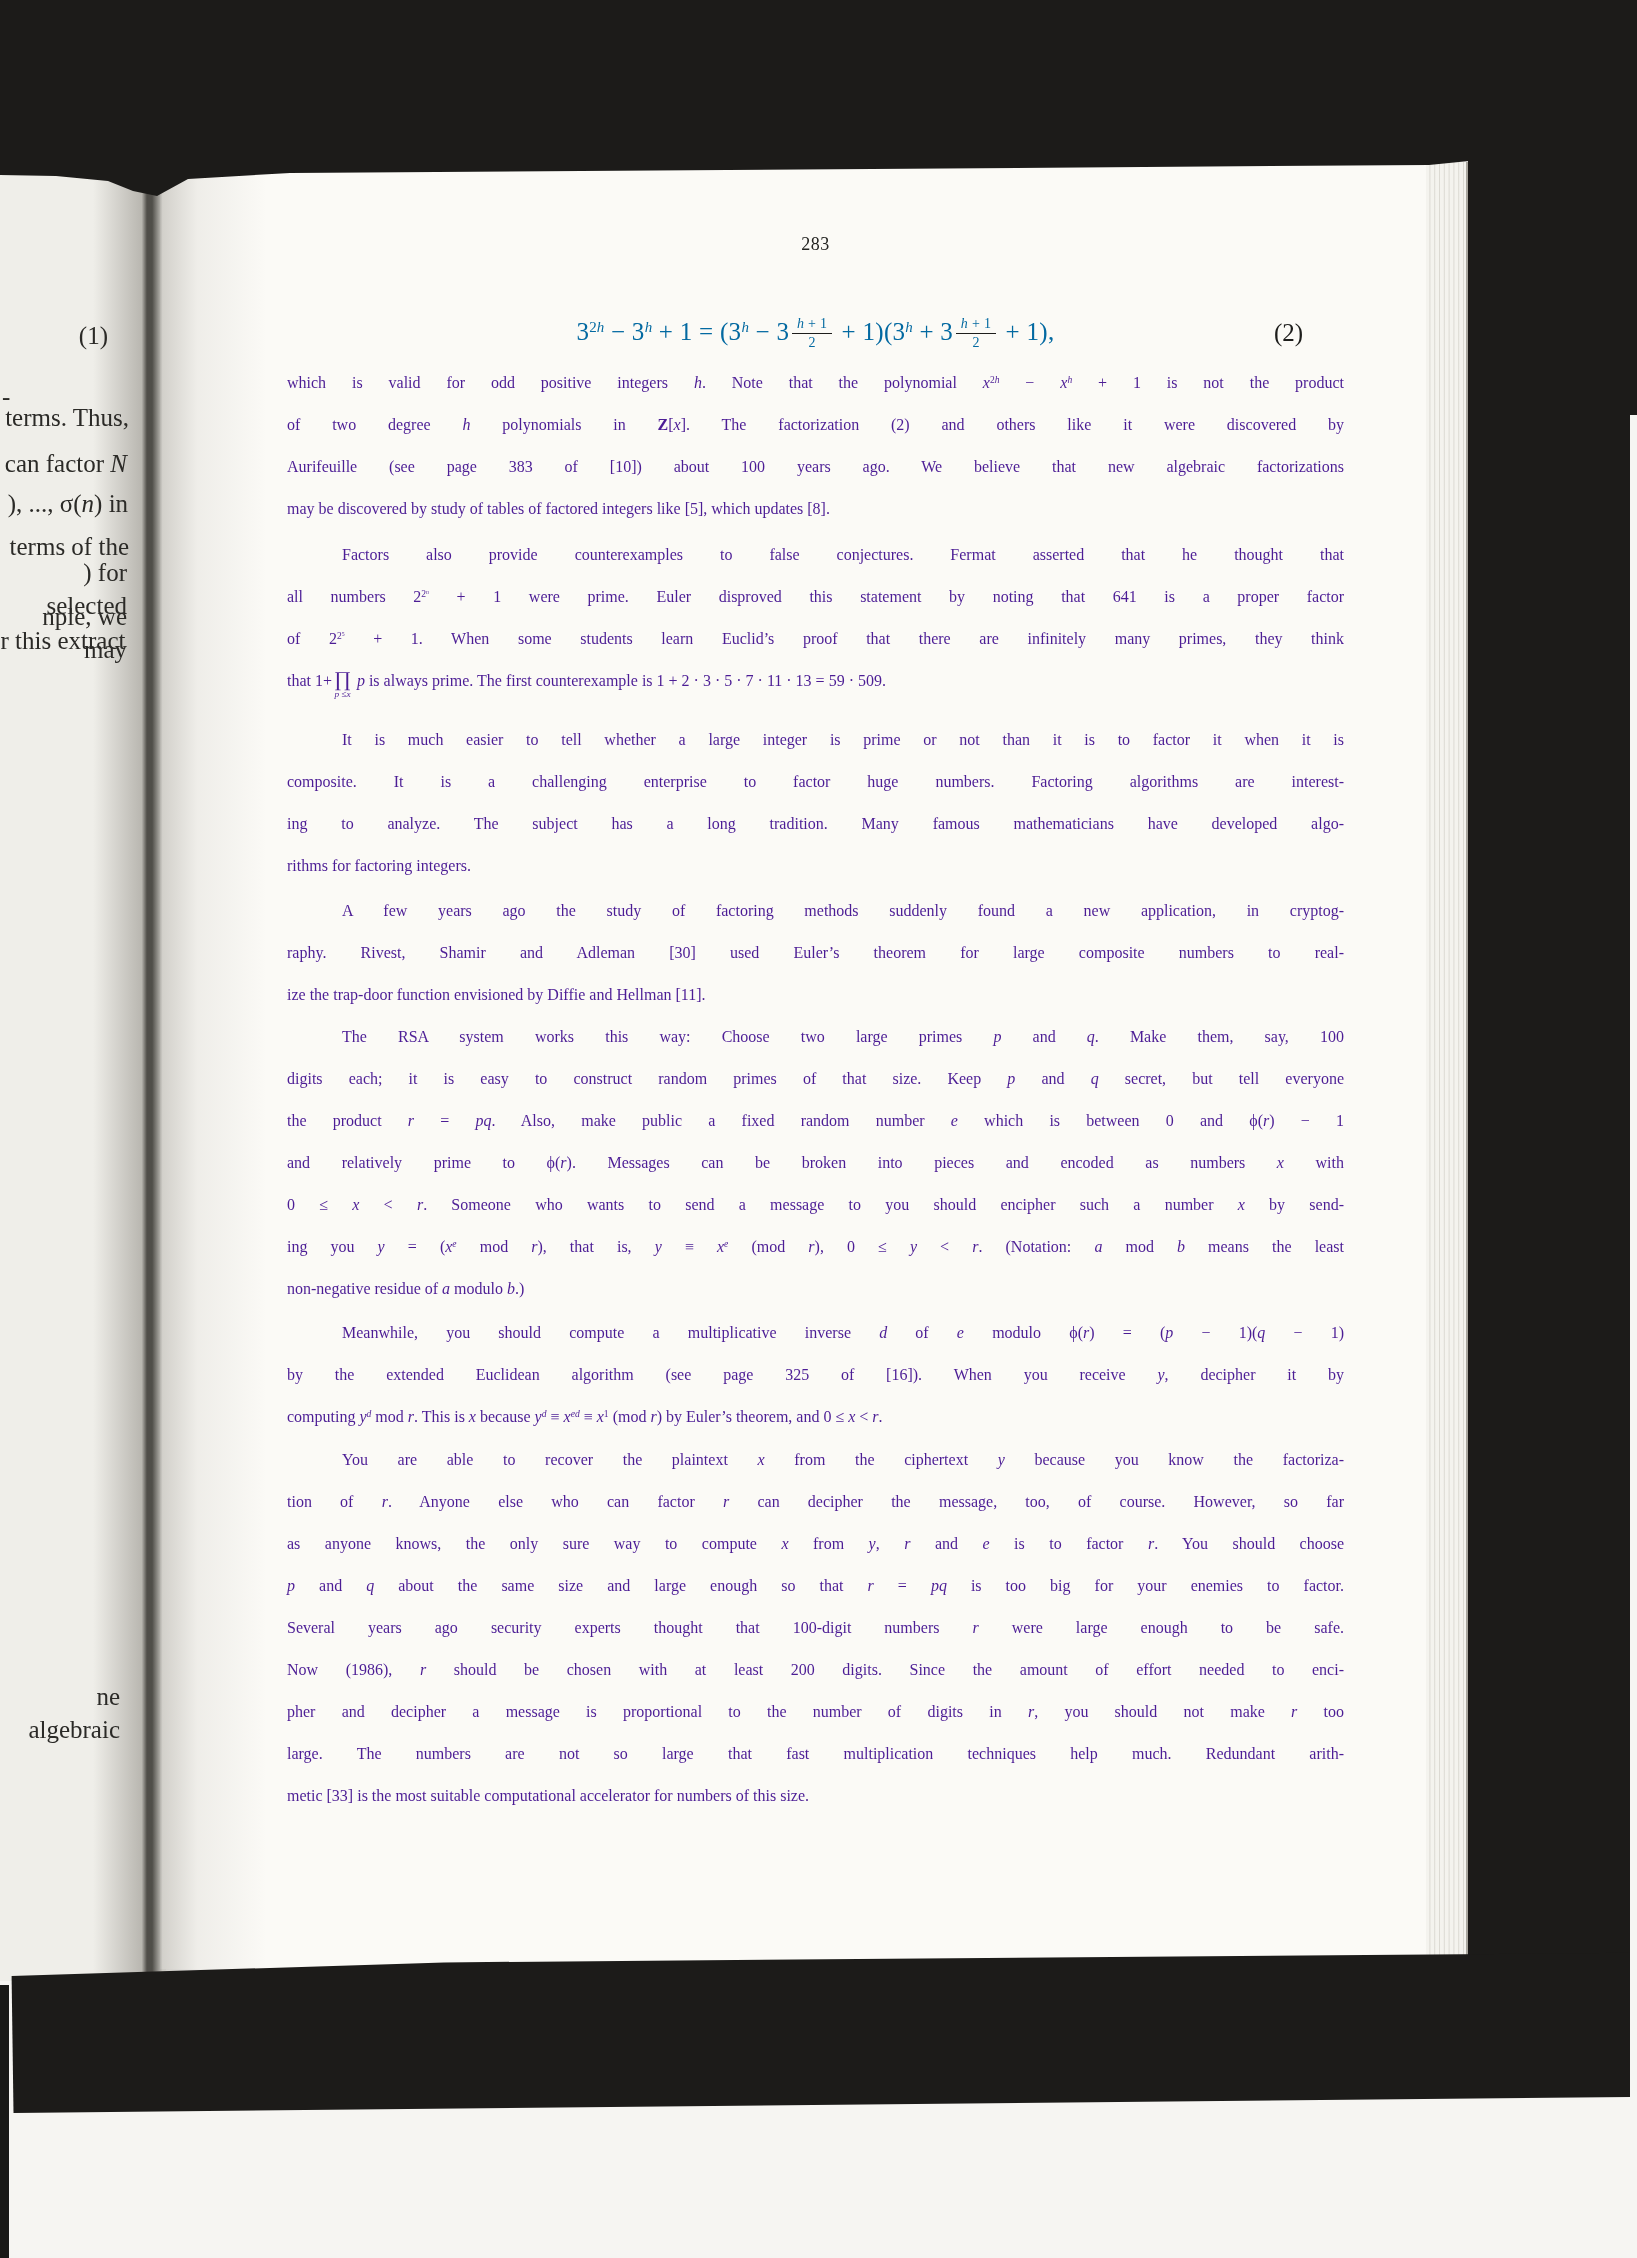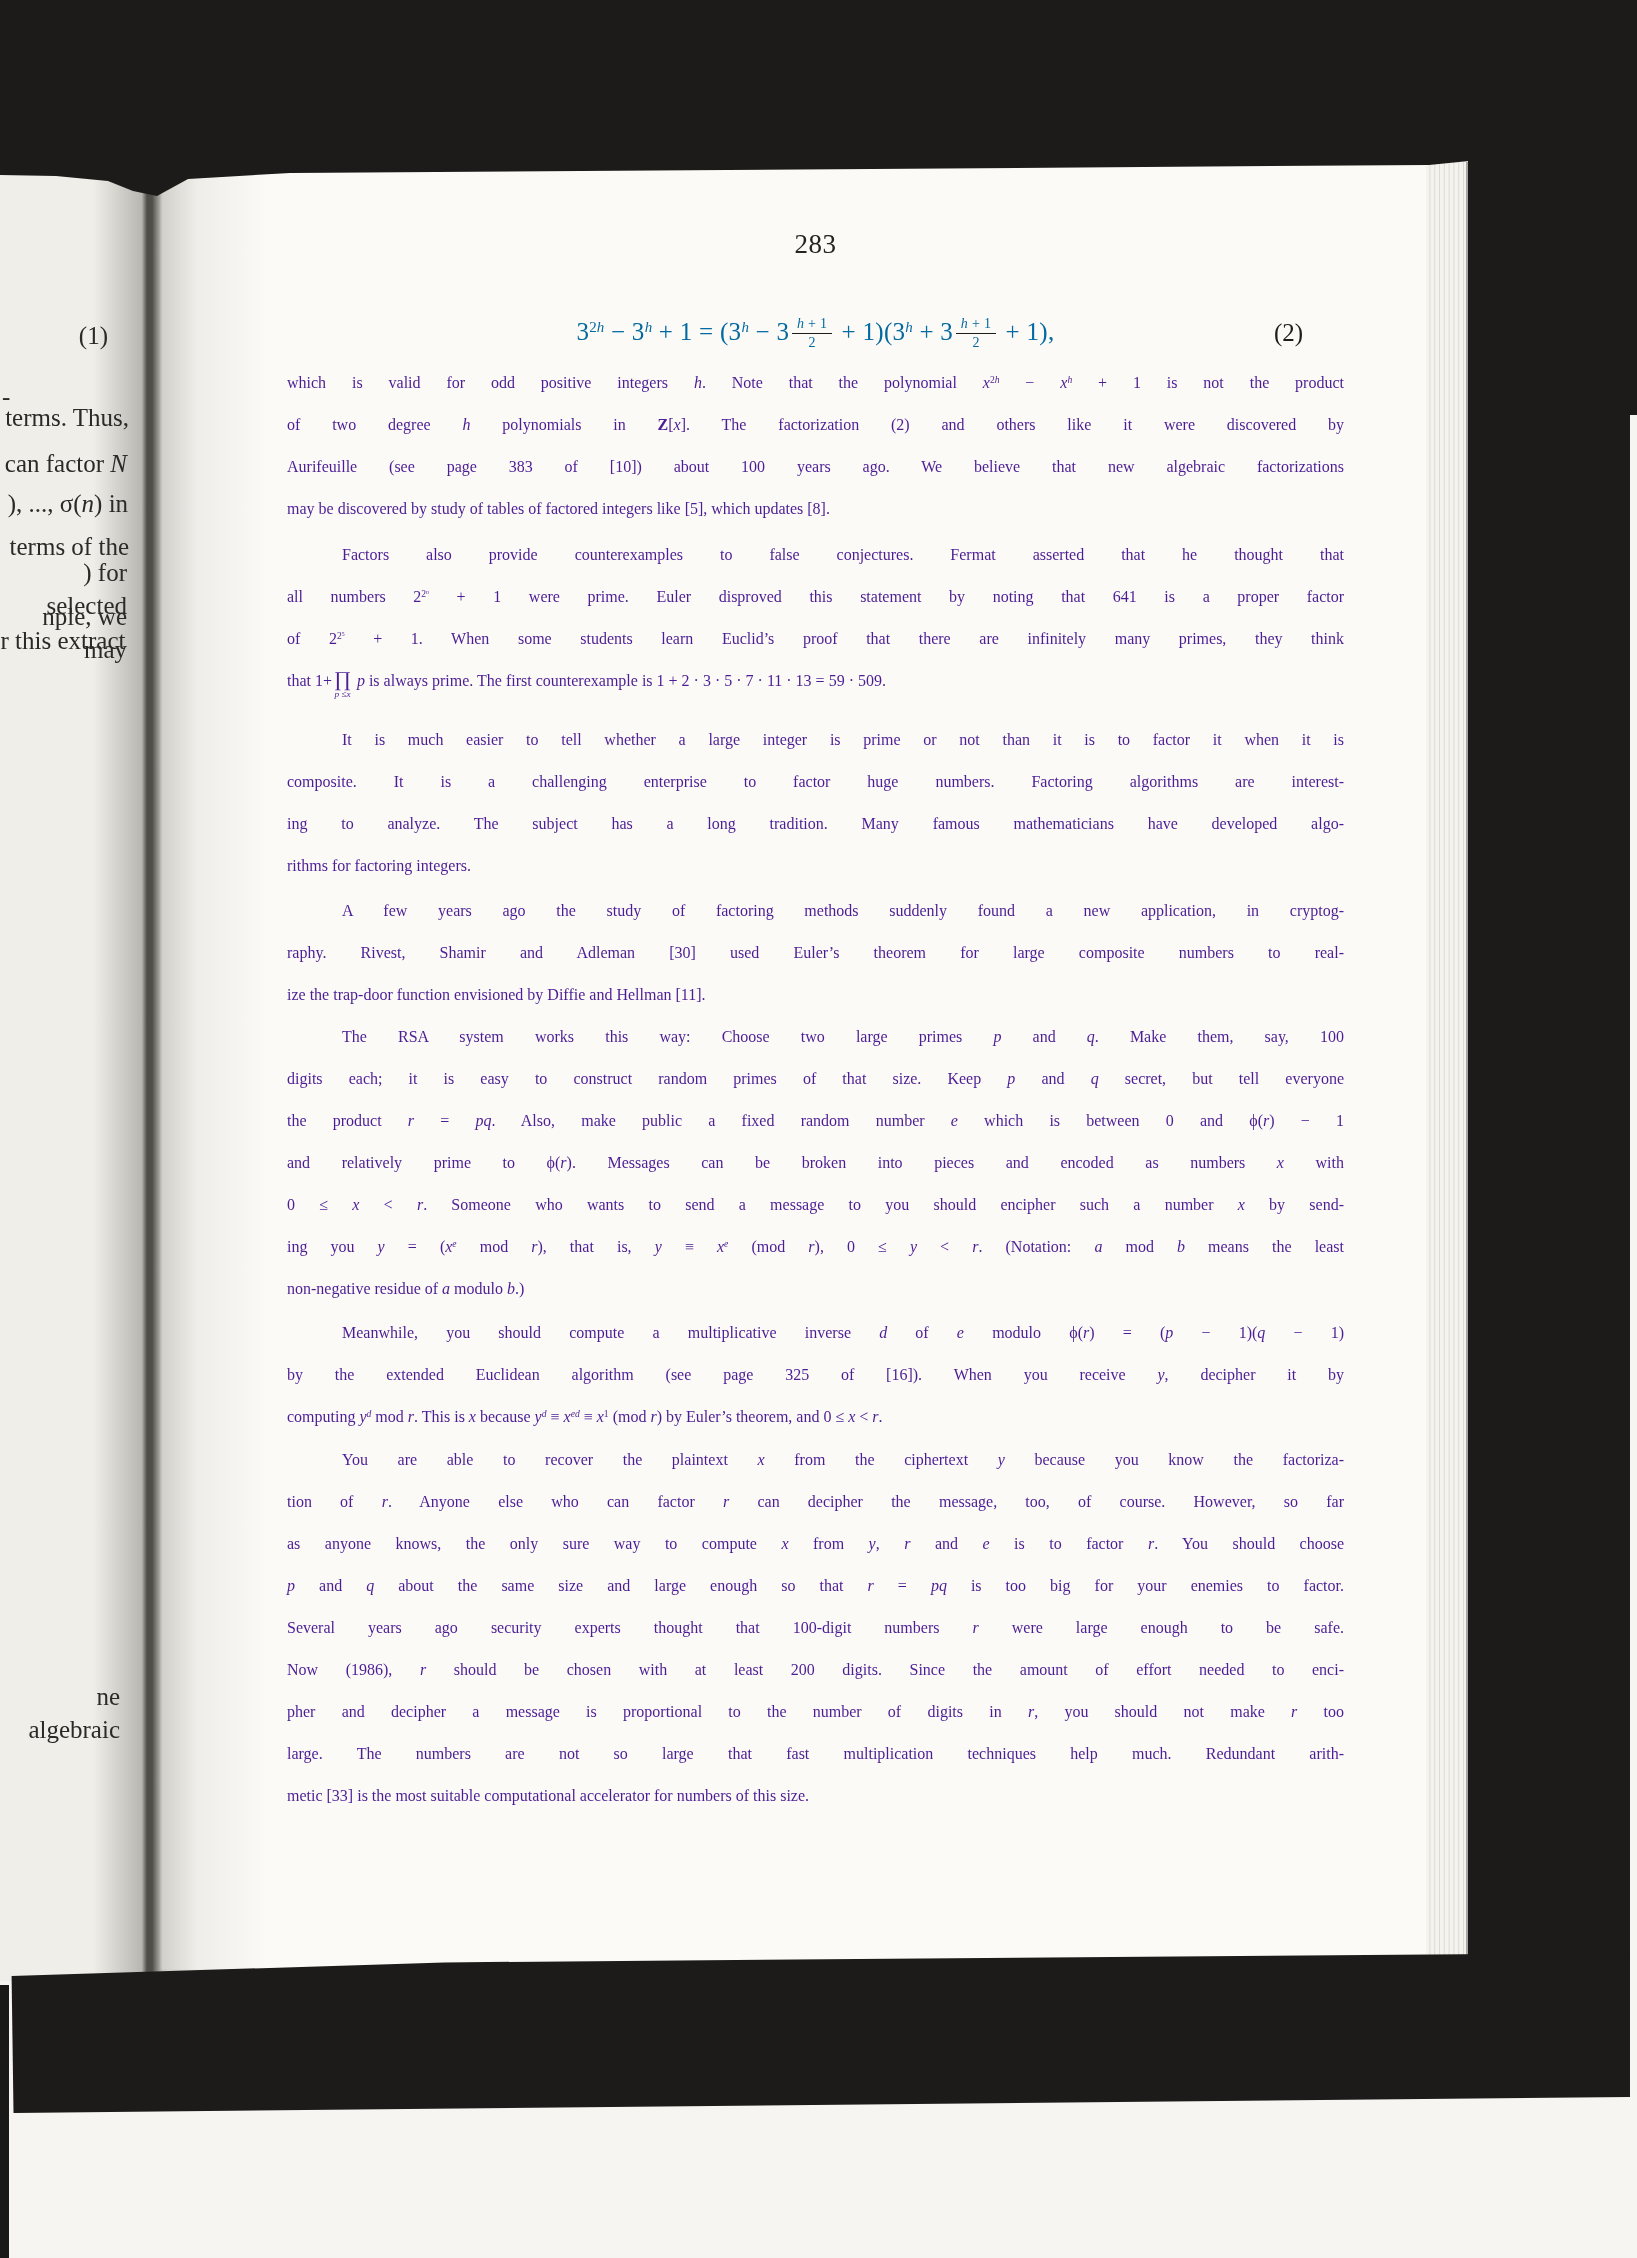--- a/index.html
+++ b/index.html
@@ -29,21 +29,21 @@
   }
   .band-right { position:absolute; left:1468px; top:154px; width:162px; height:1830px; background:#1c1b19; }
   .band-right-patch { position:absolute; left:1630px; top:154px; width:7.7px; height:261px; background:#1c1b19; }
   .band-bottom {
     position:absolute; left:0; top:1946px; width:1638px; height:174px; background:#1c1b19;
     clip-path:polygon(11.6px 30px, 444px 16.4px, 1630px 6.8px, 1630px 151px, 13.5px 167px);
   }
   .corner-sliver { position:absolute; left:0; top:1985px; width:8.7px; height:273px; background:#191917; }
 
   .page-number { position:absolute; left:287px; top:228px; width:1057px; text-align:center;
-    font-size:27px; line-height:33px; color:#242422; letter-spacing:0.5px; }
+    font-size:18px; line-height:33px; color:#242422; letter-spacing:0.5px; }
   .eq-row { position:absolute; left:287px; top:301px; width:1057px; height:50px;
     display:flex; justify-content:center; align-items:flex-end; font-size:25px; color:#0369a1; }
   .eq { line-height:29px; white-space:nowrap; letter-spacing:0.3px; }
   .eq-label { position:absolute; left:1274px; top:319px; font-size:25px; color:#1d1d1b; }
 
   .text-col { position:absolute; left:287px; top:362px; width:1057px; font-size:16px; color:#4c1d95; }
   .para { margin:0; }
   .line { height:42px; line-height:42px; white-space:nowrap; text-align:justify; text-align-last:justify; overflow:visible; }
   .line.last { text-align-last:left; }
   .line.ind { text-indent:55px; }

